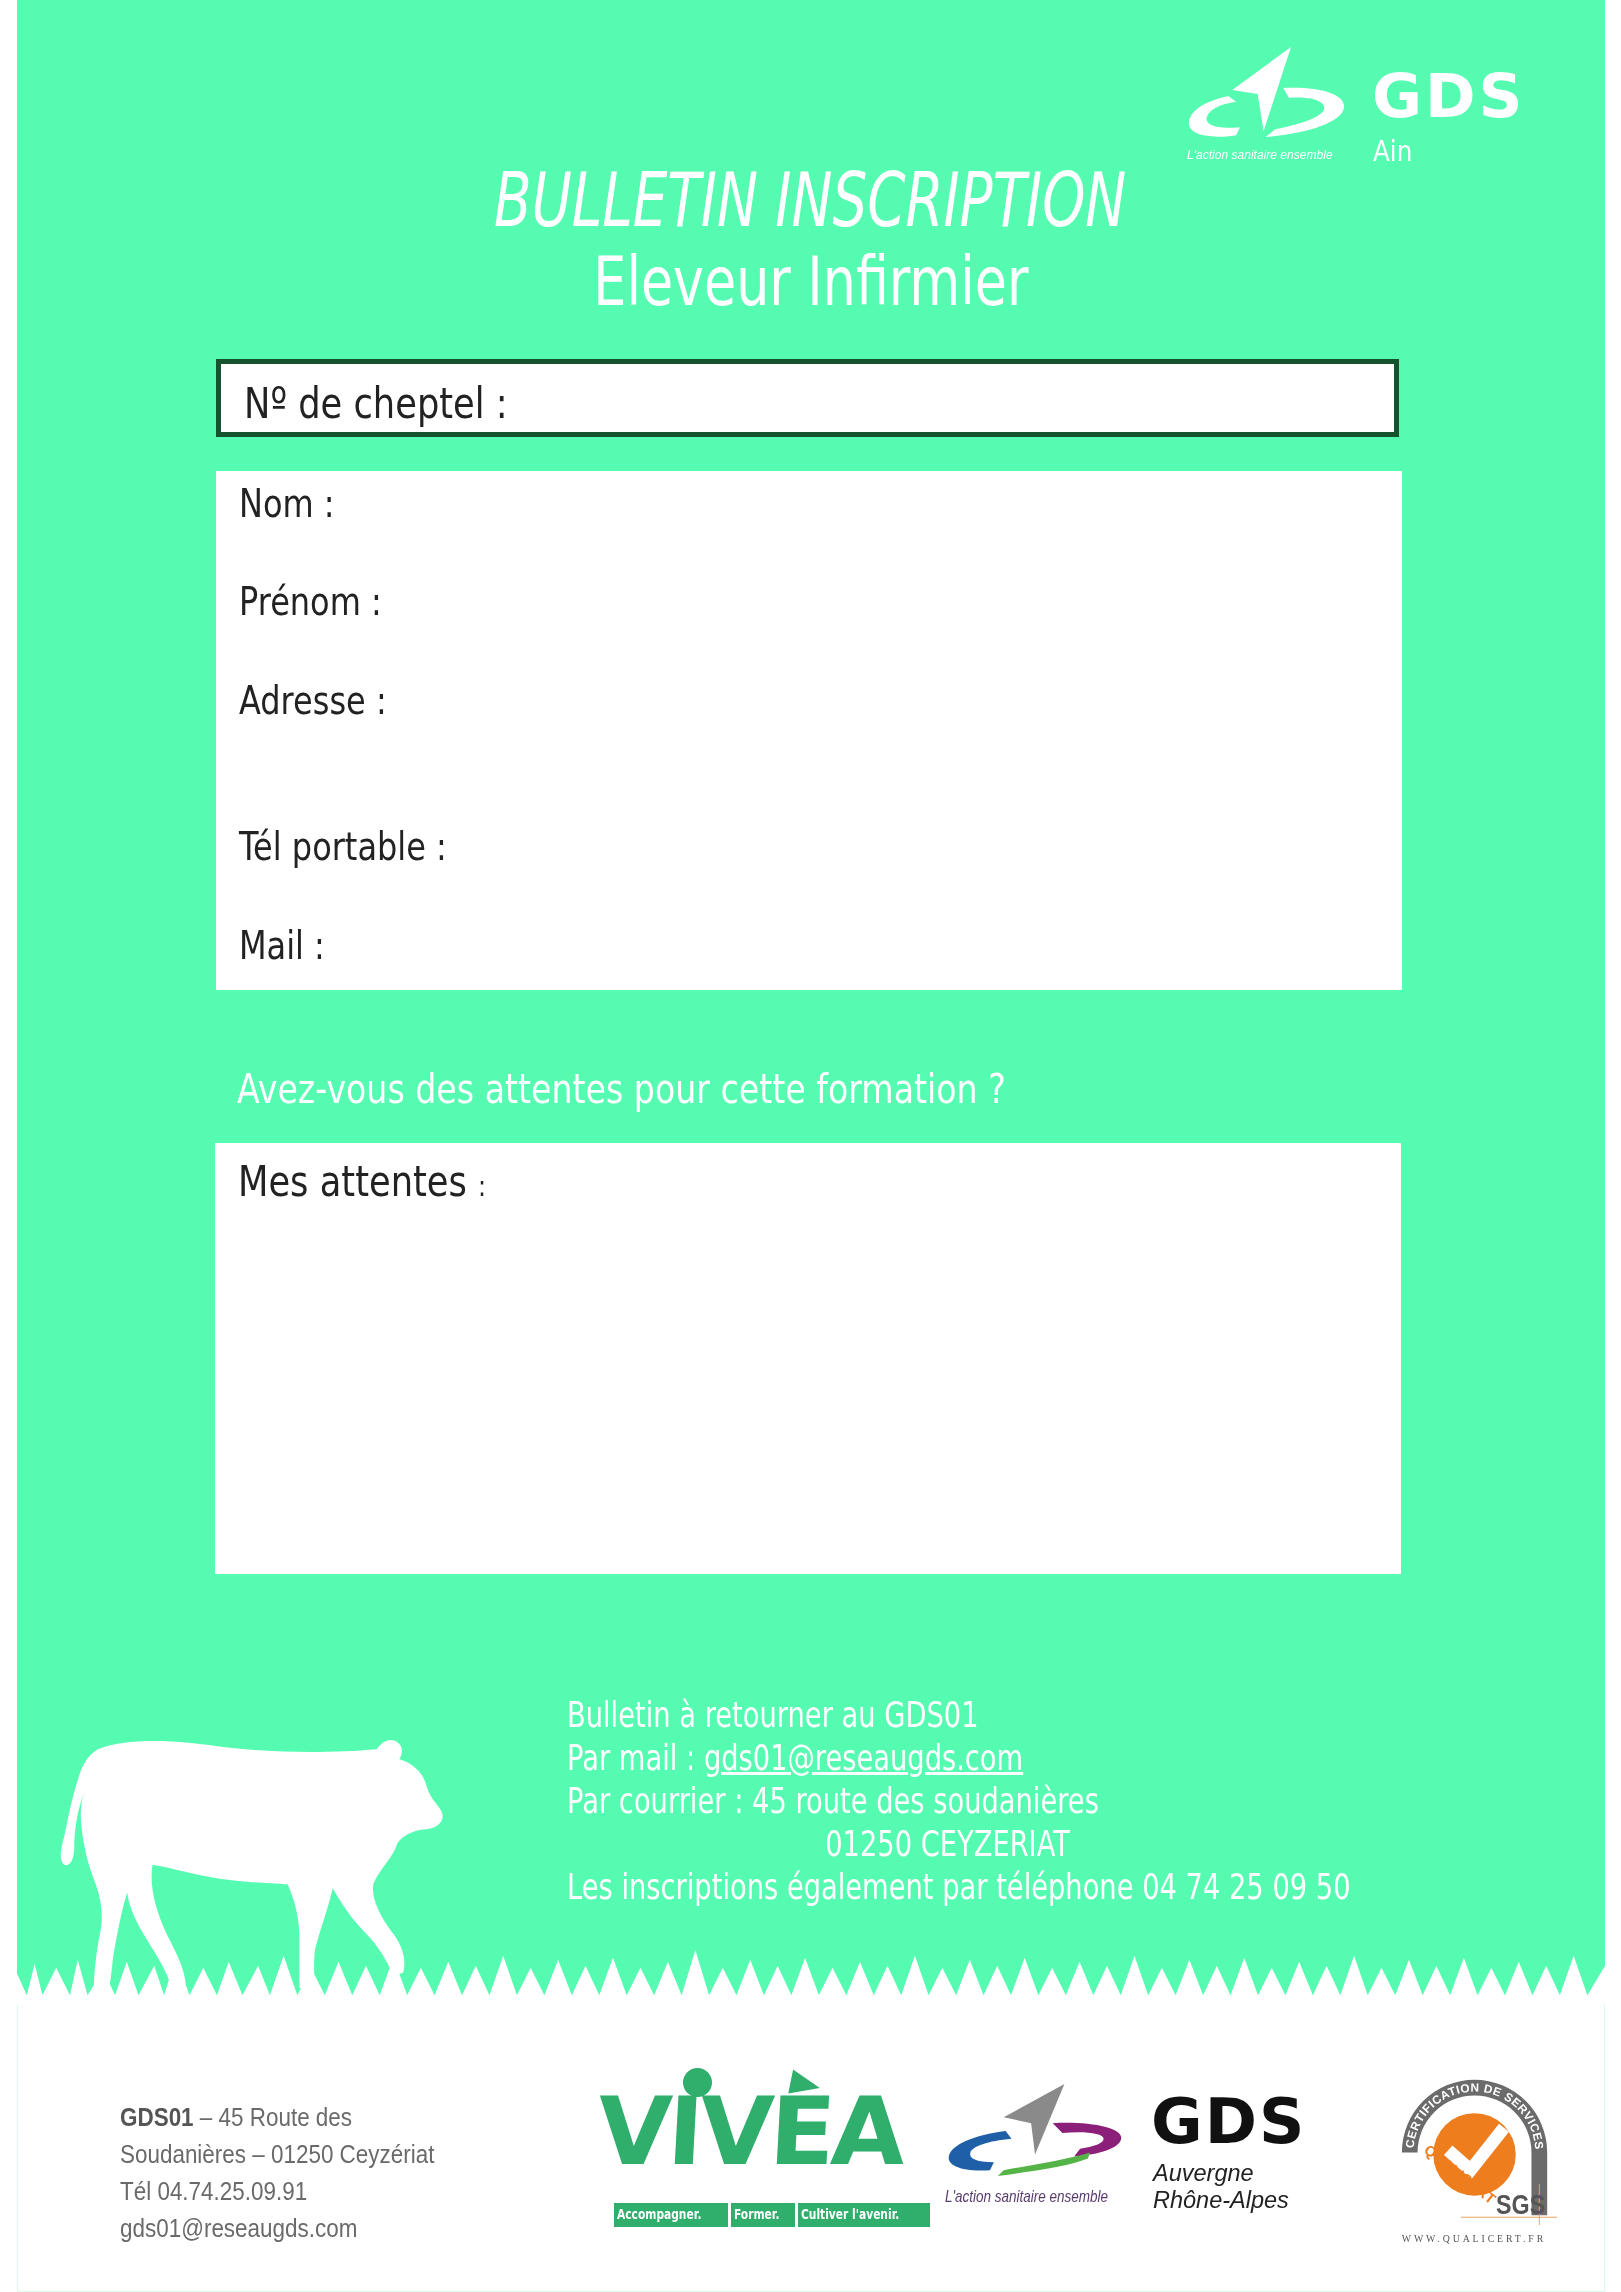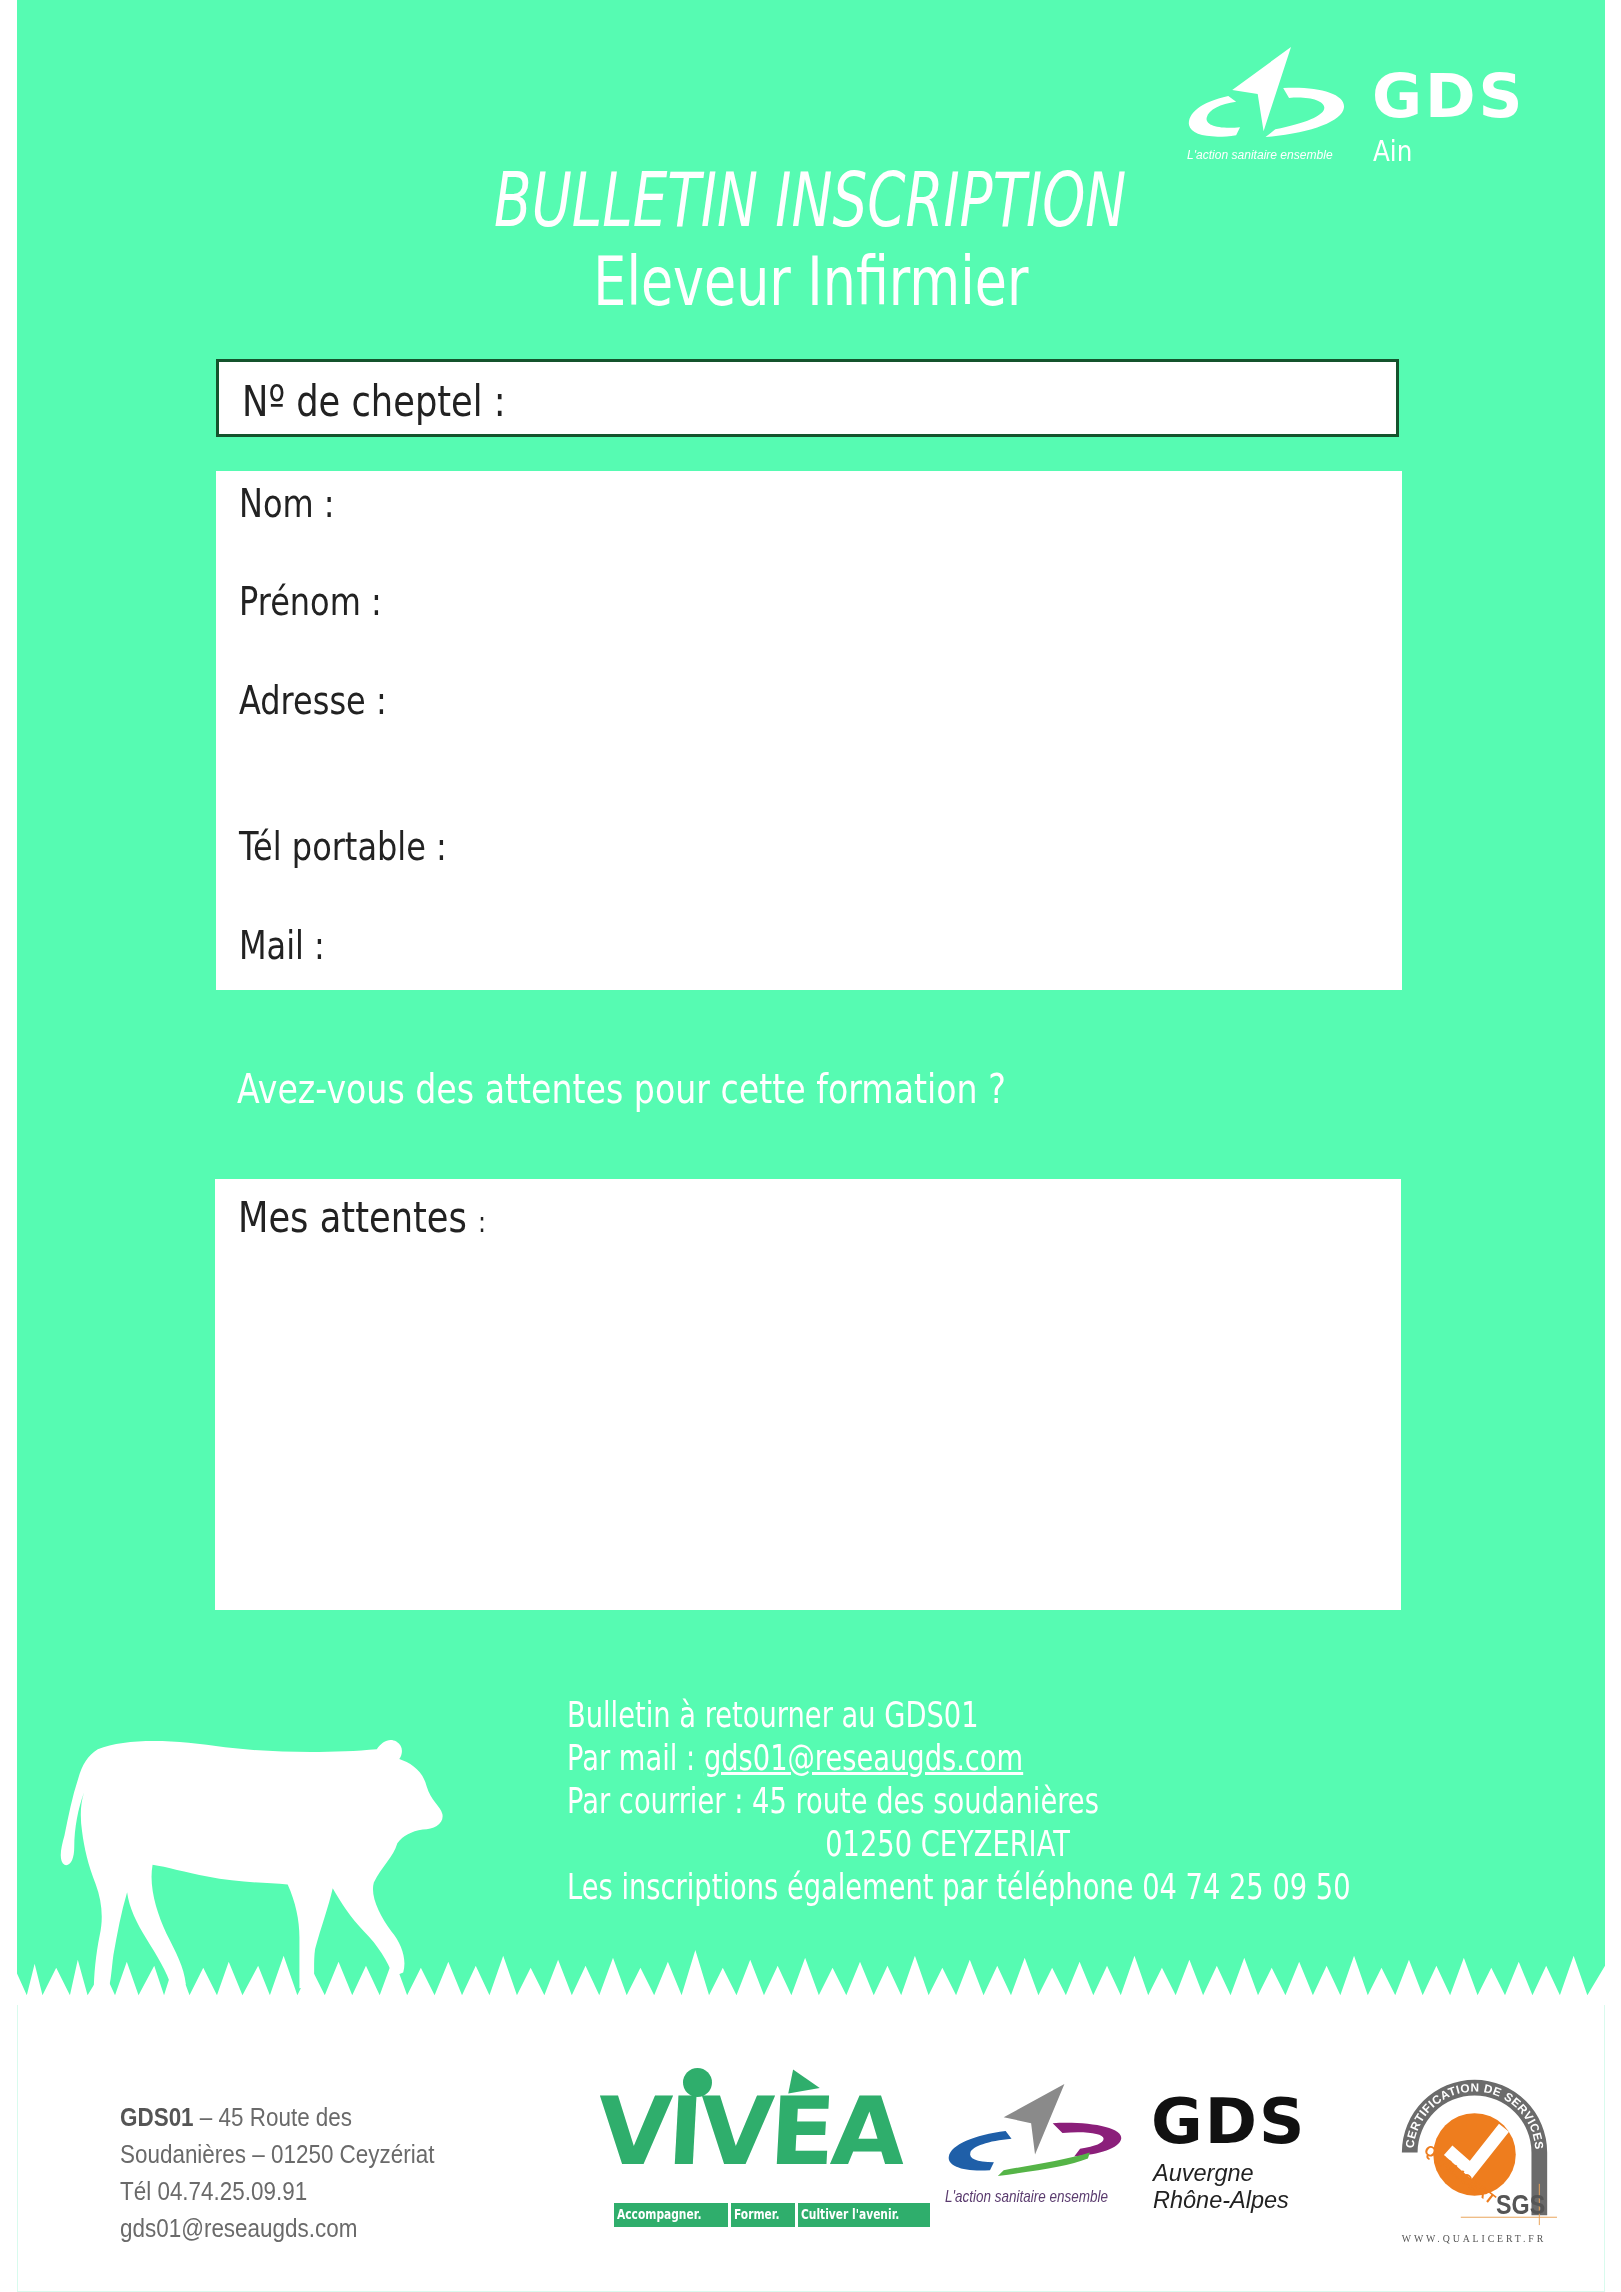--- a/index.html
+++ b/index.html
@@ -126,35 +126,34 @@
     .box {
       position: absolute;
       background: #ffffff;
       box-sizing: border-box;
     }
     .box-cheptel {
       left: 216px;
       top: 359px;
       width: 1183px;
       height: 78px;
-      border: 3px solid #14532d;
+      border: 5px solid #14532d;
     }
     .box-identity {
       left: 216px;
       top: 471px;
       width: 1186px;
       height: 519px;
       padding-left: 25px;
     }
     .box-attentes {
       left: 215px;
       top: 1143px;
       width: 1186px;
       height: 431px;
-      margin-top: 36px;
     }
     .field-label {
       position: absolute;
       left: 22.5px;
       color: #222222;
       font-family: "DejaVu Sans", sans-serif;
       white-space: nowrap;
       transform: scaleX(0.82);
       transform-origin: left top;
     }

